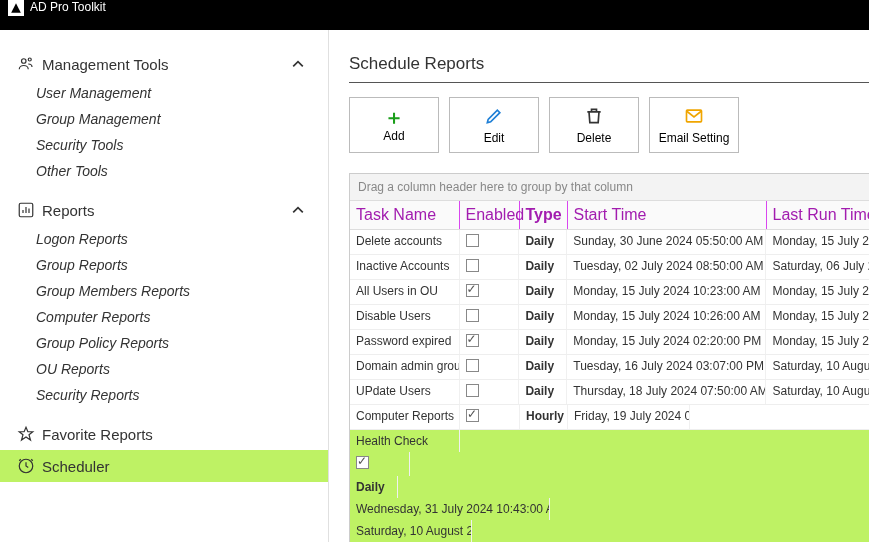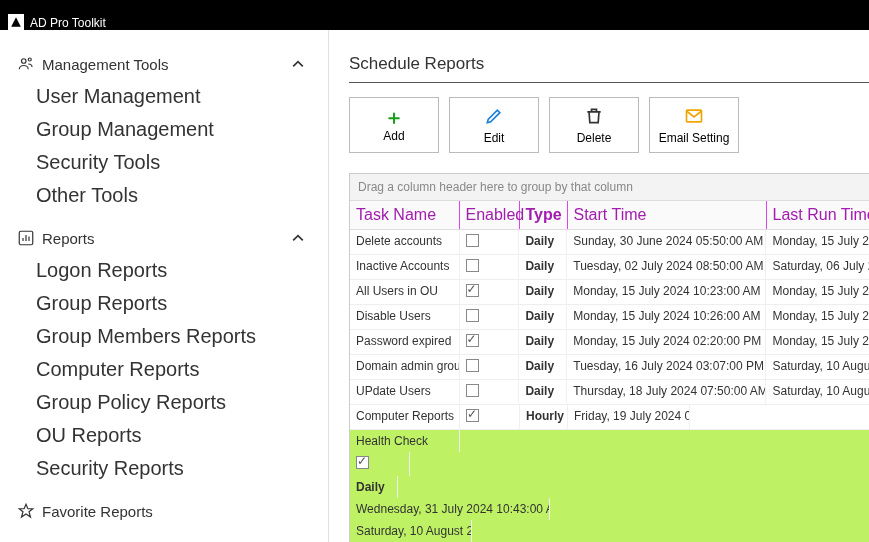--- a/index.html
+++ b/index.html
@@ -1,28 +1,28 @@
 <!DOCTYPE html>
 <html><head>
 <meta charset="utf-8">
 <style>
   * { box-sizing: border-box; margin: 0; padding: 0; font-family: "Segoe UI", Arial, sans-serif; }
   body { width: 869px; height: 542px; overflow: hidden; background: #fff; font-size: 13px; color: #333; }
-  .titlebar { height: 30px; background: #000; color: #fff; display: flex; align-items: flex-end; padding: 0 8px; gap: 6px; }
+  .titlebar { height: 30px; background: #000; color: #fff; display: flex; align-items: flex-start; padding: 0 8px; gap: 6px; }
   .titlebar .logo { width: 16px; height: 16px; background: #fff; display: inline-flex; align-items: center; justify-content: center; }
   .titlebar .logo svg { width: 12px; height: 12px; }
   .titlebar-title { font-size: 12px; }
   .main { display: flex; height: calc(100% - 30px); }
   .sidebar { width: 329px; background: #fff; border-right: 1px solid #e0e0e0; padding-top: 18px; overflow: hidden; }
   .side-item { display: flex; align-items: center; padding: 6px 16px; cursor: pointer; font-size: 15px; }
   .side-item.section { font-weight: 400; }
   .side-item .icon { width: 20px; height: 20px; margin-right: 6px; display: inline-flex; align-items: center; justify-content: center; }
   .side-item .chev { margin-left: auto; margin-right: 8px; }
-  .side-sub { padding: 5px 16px 5px 36px; font-size: 20px; cursor: pointer; }
-  .side-item.selected, .side-sub.selected { background: #7dd3fc; margin-top: 28px; }
+  .side-sub { padding: 5px 16px 5px 36px; font-size: 14px; cursor: pointer; font-style: italic; }
+  .side-item.selected, .side-sub.selected { background: #bef264; }
   .content { flex: 1; padding: 24px 0 0 20px; overflow: hidden; position: relative; }
   .page-title { font-size: 17px; margin-bottom: 8px; }
   .hr { border: none; border-top: 1px solid #555; margin-bottom: 14px; width: 520px; }
   .btnrow { display: flex; gap: 10px; margin-bottom: 20px; }
   .bigbtn { width: 90px; height: 56px; border: 1px solid #bbb; background: #fff; display: flex; flex-direction: column; align-items: center; justify-content: center; gap: 2px; cursor: pointer; font-size: 12px; }
   .bigbtn .i { font-size: 20px; line-height: 1; }
   .grid { border: 1px solid #ccc; width: 540px; }
   .grouprow { background: #f3f3f3; color: #888; font-size: 12px; padding: 6px 8px; border-bottom: 1px solid #ddd; }
   .gridhead { display: flex; background: #fafafa; border-bottom: 1px solid #ddd; }
   .gridhead .col { padding: 5px 6px; font-size: 16px; color: #a21caf; border-right: 1px solid #d946ef; }

